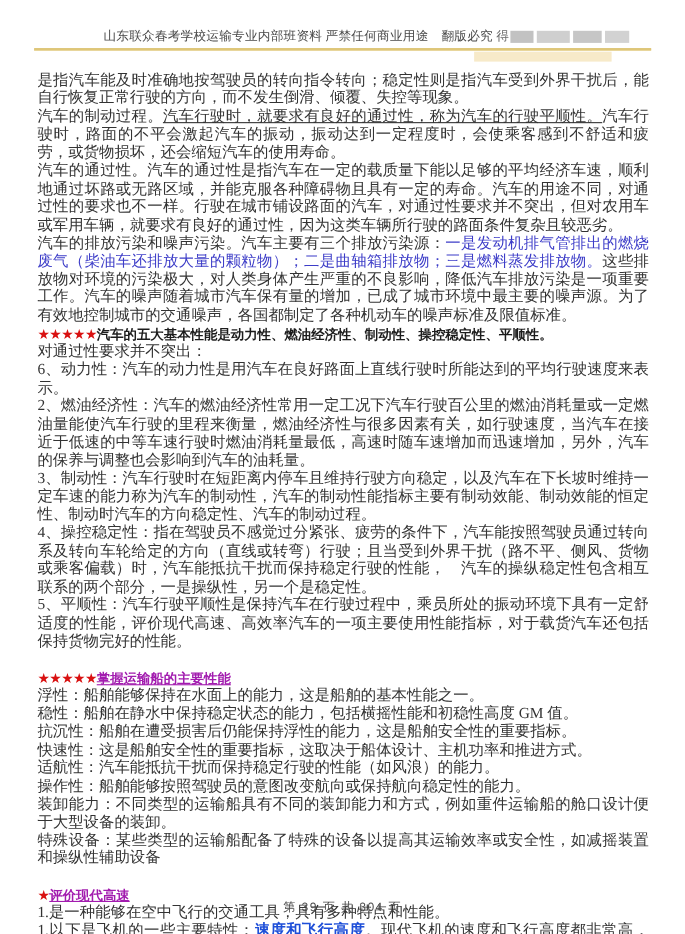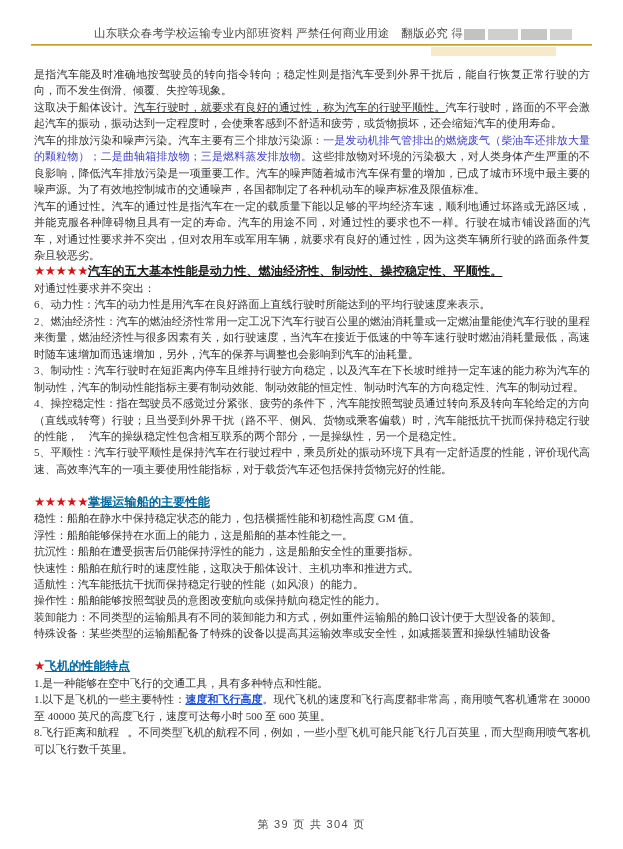--- a/index.html
+++ b/index.html
@@ -74,21 +74,21 @@
 
   
   .body {
     position: absolute;
     top: 66px;
     left: 34px;
     width: 556px;
   }
   p.para {
     margin: 0;
-    font-size: 11px;
+    font-size: 14px;
     line-height: 16.45px;
     text-align: justify;
     text-justify: inter-ideograph;
     color: #333333;
     font-family: "Liberation Serif", "DejaVu Serif", serif;
   }
   .u      { text-decoration: underline; }
   .blue   { color: #3d3dc8; }
   .spacer { height: 16.45px; }
 
@@ -99,25 +99,24 @@
     font-family: "Liberation Serif", "DejaVu Serif", serif;
   }
   .stars {
     color: #d91111;
     letter-spacing: -0.5px;
     font-size: 12.6px;
   }
   .heading-black {
     font-weight: bold;
     color: #1c1c1c;
-    text-decoration: underline;
   }
   .heading-red {
     font-weight: bold;
-    color: #0369a1;
+    color: #a21caf;
     text-decoration: underline;
   }
   .inline-strong {
     font-weight: bold;
     color: #1d4ed8;
     text-decoration: underline;
   }
 
   
   .footer {
@@ -143,52 +142,52 @@
       <span class="tail">得</span><span class="redaction r1"></span><span class="redaction r2"></span><span class="redaction r3"></span><span class="redaction r4"></span>
     </div>
     <div class="header-rule-shadow"></div>
     <div class="header-rule"></div>
   </div>
 
   <div class="body">
 
     <p class="para"><span>是指汽车能及时准确地按驾驶员的转向指令转向；稳定性则是指汽车受到外界干扰后，能自行恢复正常行驶的方向，而不发生倒滑、倾覆、失控等现象。</span></p>
 
-    <p class="para"><span>这取决于船体设计。</span><span class="u">汽车行驶时，就要求有良好的通过性，称为汽车的行驶平顺性。</span><span>汽车行驶时，路面的不平会激起汽车的振动，振动达到一定程度时，会使乘客感到不舒适和疲劳，或货物损坏，还会缩短汽车的使用寿命。</span></p>
+    <p class="para"><span>汽车的制动过程。</span><span class="u">汽车行驶时，就要求有良好的通过性，称为汽车的行驶平顺性。</span><span>汽车行驶时，路面的不平会激起汽车的振动，振动达到一定程度时，会使乘客感到不舒适和疲劳，或货物损坏，还会缩短汽车的使用寿命。</span></p>
+
+    <p class="para"><span>汽车的通过性。汽车的通过性是指汽车在一定的载质量下能以足够的平均经济车速，顺利地通过坏路或无路区域，并能克服各种障碍物且具有一定的寿命。汽车的用途不同，对通过性的要求也不一样。行驶在城市铺设路面的汽车，对通过性要求并不突出，但对农用车或军用车辆，就要求有良好的通过性，因为这类车辆所行驶的路面条件复杂且较恶劣。</span></p>
 
     <p class="para"><span>汽车的排放污染和噪声污染。汽车主要有三个排放污染源：</span><span class="blue">一是发动机排气管排出的燃烧废气（柴油车还排放大量的颗粒物）；二是曲轴箱排放物；三是燃料蒸发排放物。</span><span>这些排放物对环境的污染极大，对人类身体产生严重的不良影响，降低汽车排放污染是一项重要工作。汽车的噪声随着城市汽车保有量的增加，已成了城市环境中最主要的噪声源。为了有效地控制城市的交通噪声，各国都制定了各种机动车的噪声标准及限值标准。</span></p>
-
-    <p class="para"><span>汽车的通过性。汽车的通过性是指汽车在一定的载质量下能以足够的平均经济车速，顺利地通过坏路或无路区域，并能克服各种障碍物且具有一定的寿命。汽车的用途不同，对通过性的要求也不一样。行驶在城市铺设路面的汽车，对通过性要求并不突出，但对农用车或军用车辆，就要求有良好的通过性，因为这类车辆所行驶的路面条件复杂且较恶劣。</span></p>
 
     <p class="heading-line"><span class="stars">★★★★★</span><span class="heading-black">汽车的五大基本性能是动力性、燃油经济性、制动性、操控稳定性、平顺性。</span></p>
 
     <p class="para"><span>对通过性要求并不突出：</span></p>
 
     <p class="para"><span>6、动力性：汽车的动力性是用汽车在良好路面上直线行驶时所能达到的平均行驶速度来表示。</span></p>
     <p class="para"><span>2、燃油经济性：汽车的燃油经济性常用一定工况下汽车行驶百公里的燃油消耗量或一定燃油量能使汽车行驶的里程来衡量，燃油经济性与很多因素有关，如行驶速度，当汽车在接近于低速的中等车速行驶时燃油消耗量最低，高速时随车速增加而迅速增加，另外，汽车的保养与调整也会影响到汽车的油耗量。</span></p>
     <p class="para"><span>3、制动性：汽车行驶时在短距离内停车且维持行驶方向稳定，以及汽车在下长坡时维持一定车速的能力称为汽车的制动性，汽车的制动性能指标主要有制动效能、制动效能的恒定性、制动时汽车的方向稳定性、汽车的制动过程。</span></p>
     <p class="para"><span>4、操控稳定性：指在驾驶员不感觉过分紧张、疲劳的条件下，汽车能按照驾驶员通过转向系及转向车轮给定的方向（直线或转弯）行驶；且当受到外界干扰（路不平、侧风、货物或乘客偏载）时，汽车能抵抗干扰而保持稳定行驶的性能，　汽车的操纵稳定性包含相互联系的两个部分，一是操纵性，另一个是稳定性。</span></p>
     <p class="para"><span>5、平顺性：汽车行驶平顺性是保持汽车在行驶过程中，乘员所处的振动环境下具有一定舒适度的性能，评价现代高速、高效率汽车的一项主要使用性能指标，对于载货汽车还包括保持货物完好的性能。</span></p>
 
     <div class="spacer"></div>
 
     <p class="heading-line"><span class="stars">★★★★★</span><span class="heading-red">掌握运输船的主要性能</span></p>
 
+    <p class="para"><span>浮性：船舶能够保持在水面上的能力，这是船舶的基本性能之一。</span></p>
     <p class="para"><span>稳性：船舶在静水中保持稳定状态的能力，包括横摇性能和初稳性高度 GM 值。</span></p>
-    <p class="para"><span>浮性：船舶能够保持在水面上的能力，这是船舶的基本性能之一。</span></p>
     <p class="para"><span>抗沉性：船舶在遭受损害后仍能保持浮性的能力，这是船舶安全性的重要指标。</span></p>
-    <p class="para"><span>快速性：船舶在航行时的速度性能，这取决于船体设计、主机功率和推进方式。</span></p>
+    <p class="para"><span>快速性：这是船舶安全性的重要指标，这取决于船体设计、主机功率和推进方式。</span></p>
     <p class="para"><span>适航性：汽车能抵抗干扰而保持稳定行驶的性能（如风浪）的能力。</span></p>
     <p class="para"><span>操作性：船舶能够按照驾驶员的意图改变航向或保持航向稳定性的能力。</span></p>
     <p class="para"><span>装卸能力：不同类型的运输船具有不同的装卸能力和方式，例如重件运输船的舱口设计便于大型设备的装卸。</span></p>
     <p class="para"><span>特殊设备：某些类型的运输船配备了特殊的设备以提高其运输效率或安全性，如减摇装置和操纵性辅助设备</span></p>
 
     <div class="spacer"></div>
 
-    <p class="heading-line"><span class="stars">★</span><span class="heading-red">飞机的性能特点</span></p>
+    <p class="heading-line"><span class="stars">★</span><span class="heading-red">评价现代高速</span></p>
 
     <p class="para"><span>1.是一种能够在空中飞行的交通工具，具有多种特点和性能。</span></p>
 
     <p class="para"><span>1.以下是飞机的一些主要特性：</span><span class="inline-strong">速度和飞行高度</span><span>。现代飞机的速度和飞行高度都非常高，商用喷气客机通常在 30000 至 40000 英尺的高度飞行，速度可达每小时 500 至 600 英里。</span></p>
 
     <p class="para"><span>8.飞行距离和航程</span><span>&nbsp;&nbsp;&nbsp;</span><span>。不同类型飞机的航程不同，例如，一些小型飞机可能只能飞行几百英里，而大型商用喷气客机可以飞行数千英里。</span></p>
 
   </div>
 
   <div class="footer">

